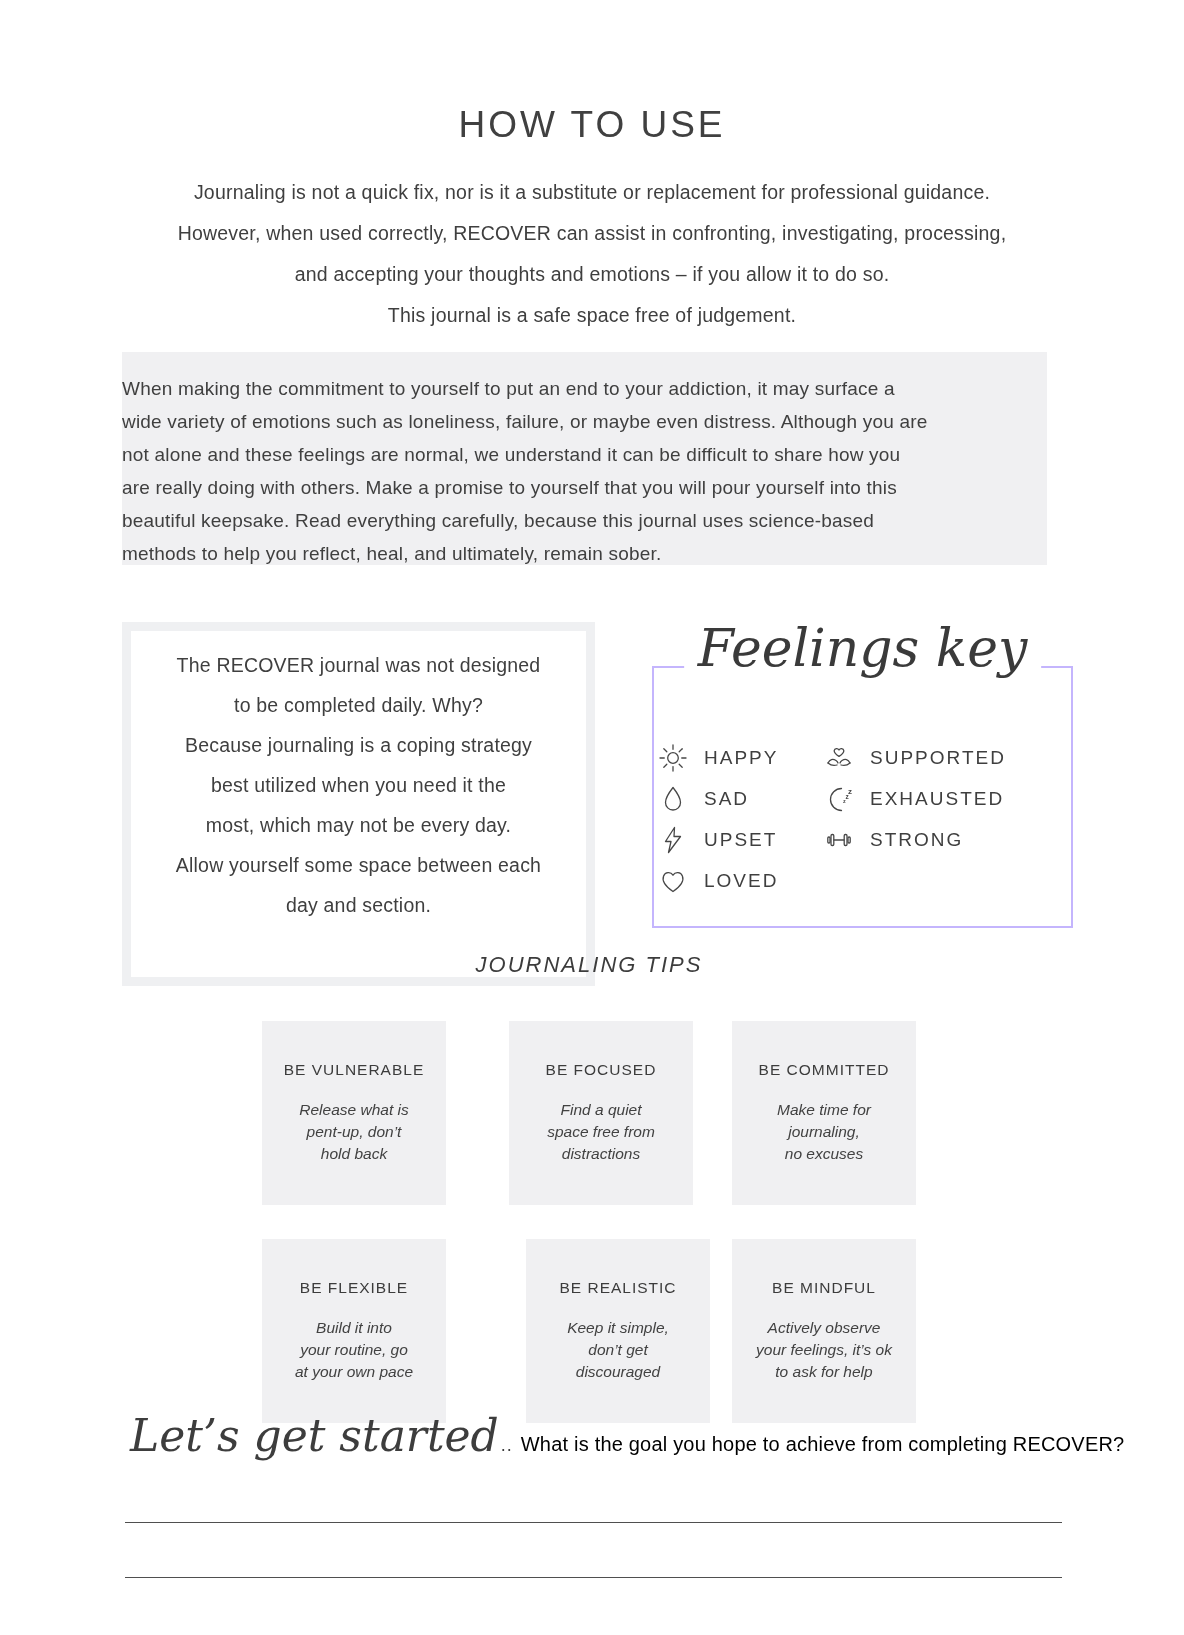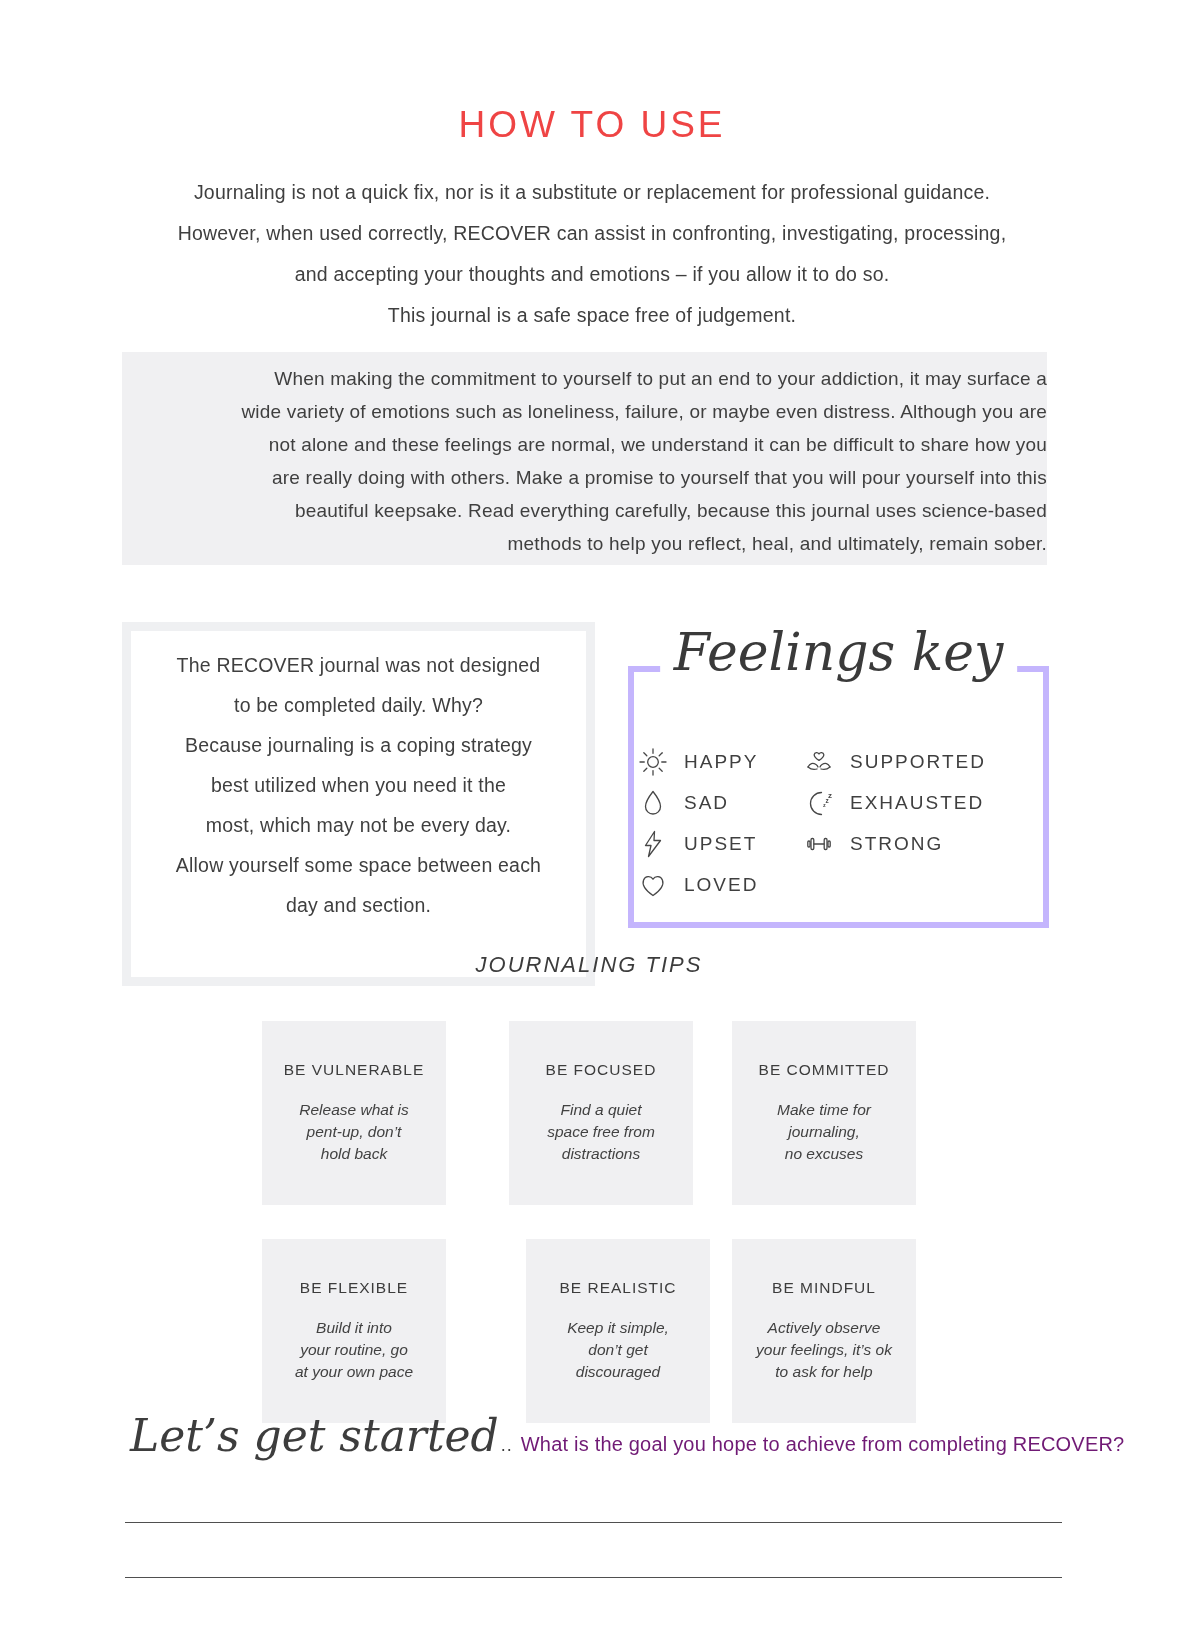--- a/index.html
+++ b/index.html
@@ -4,39 +4,39 @@
 <style>
   html,body { margin:0; padding:0; background:#ffffff; }
   .page {
     position:relative; width:1184px; height:1635px; background:#ffffff;
     font-family:"Liberation Sans", sans-serif; color:#424242; overflow:hidden;
   }
   .multiline { white-space:pre-line; }
 
   .title {
     position:absolute; top:104px; left:0; width:100%; margin:0;
-    text-align:center; font-size:37px; font-weight:400; letter-spacing:3px; color:#ef4444;
+    text-align:center; font-size:37px; font-weight:400; letter-spacing:3px; color:#404040;
   }
   .intro {
     position:absolute; top:172px; left:92px; width:1000px;
     text-align:center; font-size:19.5px; line-height:41px; letter-spacing:0.2px; color:#3f3f3f;
   }
   .commitment {
     position:absolute; top:352px; left:122px; width:925px; height:213px; box-sizing:border-box;
-    background:#f0f0f2; padding-top:10px; text-align:right;
+    background:#f0f0f2; padding-top:20px; text-align:left;
     font-size:19px; line-height:33px; letter-spacing:0.2px; color:#3f3f3f;
   }
   .design-note {
     position:absolute; top:622px; left:122px; width:473px; height:364px; box-sizing:border-box;
     background:#ffffff; border:9px solid #eff0f2; padding-top:14px; text-align:center;
     font-size:19.5px; line-height:40px; letter-spacing:0.2px; color:#3f3f3f;
   }
   .feelings-panel {
-    position:absolute; top:666px; left:628px; width:421px; height:262px; box-sizing:border-box;
-    border:6px solid #c4b5fd;
+    position:absolute; top:666px; left:652px; width:421px; height:262px; box-sizing:border-box;
+    border:2px solid #c4b5fd;
   }
   .feelings-title {
     position:absolute; top:-62px; left:50%; transform:translateX(-50%);
     background:#ffffff; padding:0 14px; height:84px; line-height:84px; white-space:nowrap;
     font-family:"DejaVu Serif", serif; font-style:italic; font-weight:400;
     font-size:52px; color:#3a3a3a;
   }
   .fcol { position:absolute; top:69px; }
   .fcol1 { left:4px; }
   .fcol2 { left:170px; }
@@ -61,21 +61,21 @@
   .c4 { left:262px; top:1215px; } .c5 { left:526px; top:1215px; } .c6 { left:732px; top:1215px; }
   .tip-title { font-size:15.5px; letter-spacing:1px; color:#3c3c3c; }
   .tip-body { margin-top:20px; font-size:15.5px; line-height:22px; color:#424242;font-style:italic; }
 
   .prompt { position:absolute; top:1410px; left:130px; width:950px; display:flex; align-items:baseline; }
   .prompt-script {
     font-family:"DejaVu Serif", serif; font-style:italic; font-weight:400;
     font-size:44px; color:#3d3d3d; white-space:nowrap;
   }
   .prompt-dots { font-size:18px; letter-spacing:1px; margin:0 8px 0 2px; color:#3d3d3d; }
-  .prompt-q { font-size:20px; letter-spacing:0.2px; color:#701a75; white-space:nowrap;text-align:right; }
+  .prompt-q { font-size:20px; letter-spacing:0.2px; color:#000000; white-space:nowrap;text-align:right; }
 
   .answer-line { position:absolute; left:125px; width:937px; height:0; border-top:1.6px solid #4f4f4f; }
   .line1 { top:1522px; }
   .line2 { top:1577px; }
 </style>
 </head>
 <body>
 
 <div class="page">
 

